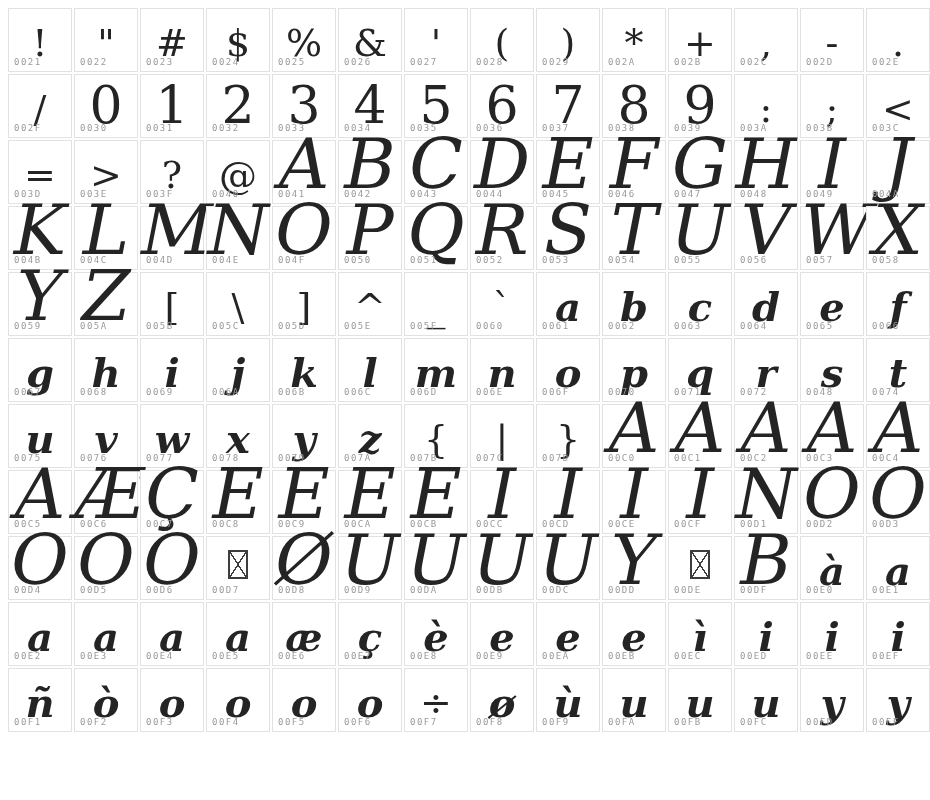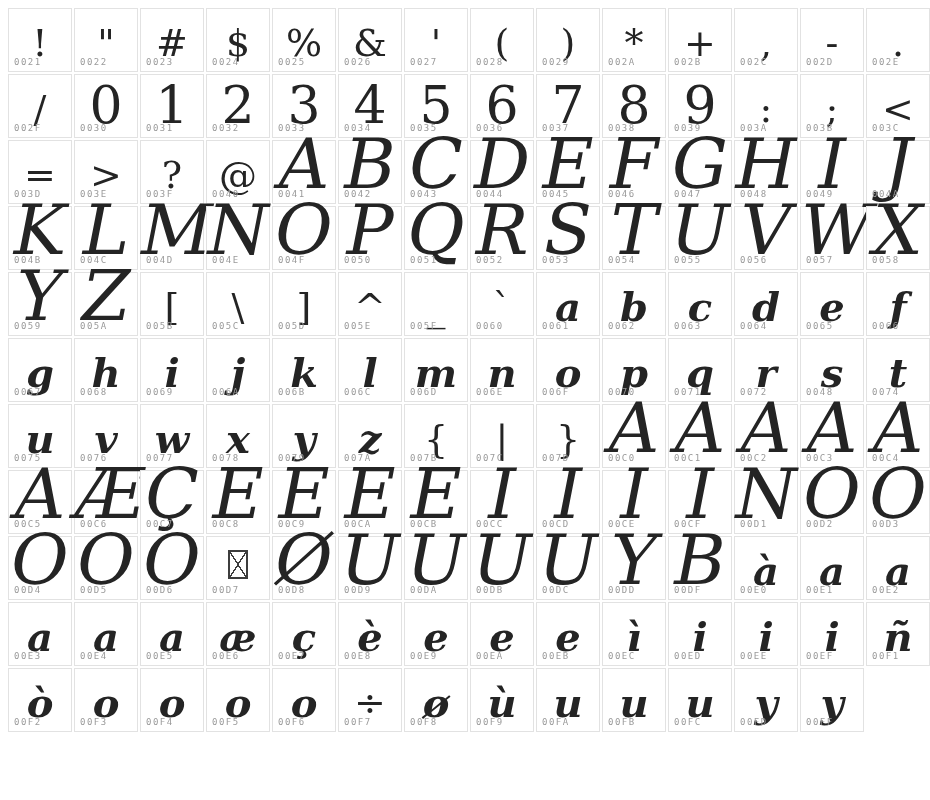--- a/index.html
+++ b/index.html
@@ -575,20 +575,24 @@
       </div>
       <div class="cell">
         <span class="glyph k-up">U</span>
         <span class="code">00DC</span>
       </div>
       <div class="cell">
         <span class="glyph k-up">Y</span>
         <span class="code">00DD</span>
       </div>
       <div class="cell">
+        <span class="glyph k-tofu"><div class="tofu-box"></div></span>
+        <span class="code">00DE</span>
+      </div>
+      <div class="cell">
         <span class="glyph k-up">B</span>
         <span class="code">00DF</span>
       </div>
       <div class="cell">
         <span class="glyph k-low">à</span>
         <span class="code">00E0</span>
       </div>
       <div class="cell">
         <span class="glyph k-low">a</span>
         <span class="code">00E1</span>

